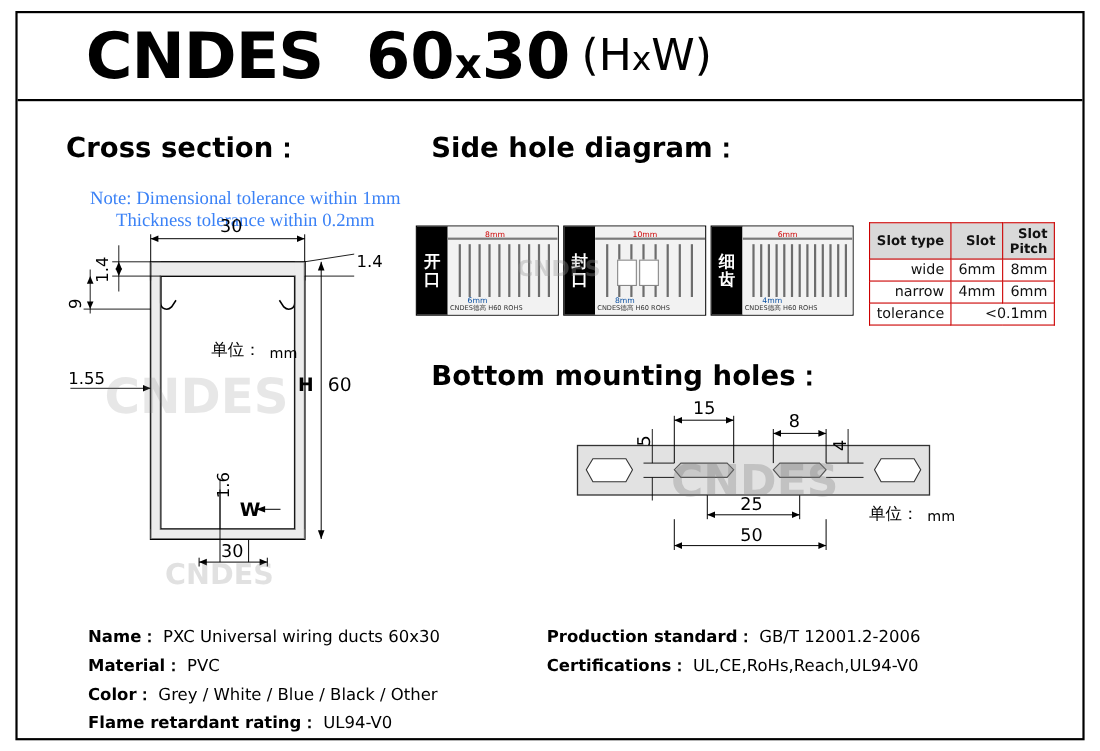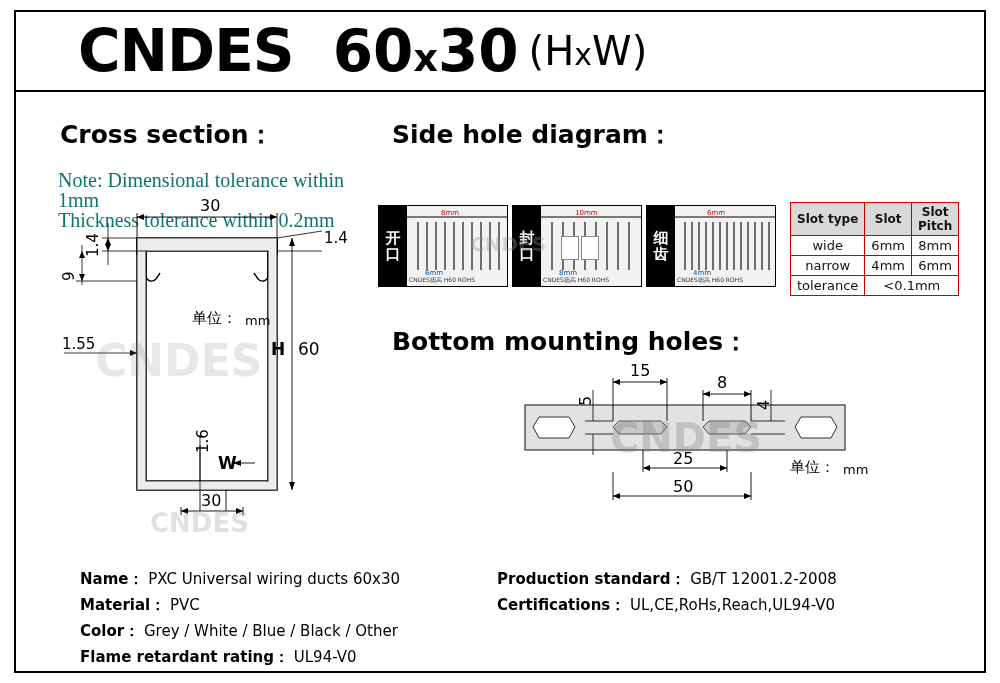--- a/index.html
+++ b/index.html
@@ -17,42 +17,42 @@
   .hxw .sm{font-size:30px;}
 
   
   .h2{font-family:"DejaVu Sans",sans-serif;font-weight:bold;font-size:25px;}
 
   #cross-title{position:absolute;left:60px;top:118px;}
   #side-title{position:absolute;left:392px;top:118px;}
   #bottom-title{position:absolute;left:392px;top:325px;}
 
   
-  .note{position:absolute;left:58px;top:170px;font-size:20px;line-height:20px;color:#0f766e;width:330px;}
+  .note{position:absolute;left:58px;top:170px;font-size:17px;line-height:20px;color:#3b82f6;width:330px;text-align:center;}
 
   
   #cross-svg{position:absolute;left:40px;top:195px;}
 
   
   .holecard{position:absolute;top:205px;width:130px;height:82px;border:1px solid #000;box-sizing:border-box;background:#fff;display:flex;}
   .hc1{left:378px;} .hc2{left:512px;} .hc3{left:646px;}
   .hc-label{width:28px;background:#000;color:#fff;font-family:"DejaVu Sans",sans-serif;font-size:15px;font-weight:bold;
             display:flex;flex-direction:column;align-items:center;justify-content:center;line-height:16px;}
   .hc-img{flex:1;position:relative;background:#f2f2f2;overflow:hidden;}
   .hc-img .slots{position:absolute;left:6px;top:16px;right:4px;bottom:16px;}
   .hc-img .slot{position:absolute;top:0;width:2px;height:100%;background:#6d6d6d;}
   .hc-top{position:absolute;left:0;right:0;top:10px;height:2px;background:#7a7a7a;}
   .hc-dim{position:absolute;font-size:7px;color:#c00;font-family:"DejaVu Sans",sans-serif;}
   .hc-dim.b{color:#0a4fa0;}
   .hc-cap{position:absolute;left:2px;bottom:1px;font-size:6px;color:#333;font-family:"DejaVu Sans",sans-serif;}
   .hc-box{position:absolute;background:#fff;border:1px solid #888;}
 
   
   #slot-table{position:absolute;left:790px;top:202px;border-collapse:collapse;border:1px solid #c00;font-family:"DejaVu Sans",sans-serif;}
-  #slot-table th,#slot-table td{border:1px solid #c00;font-size:13px;padding:2px 6px;text-align:center;color:#111;}
+  #slot-table th,#slot-table td{border:1px solid #c00;font-size:13px;padding:2px 6px;text-align:right;color:#111;}
   #slot-table th{background:#d9d9d9;font-weight:bold;font-size:12px;}
 
   
   #bottom-svg{position:absolute;left:495px;top:360px;}
 
   
   .spec{position:absolute;font-family:"DejaVu Sans",sans-serif;font-size:15px;line-height:26px;margin-top:38px;}
   .spec b{font-weight:bold;}
   #spec-left{left:80px;top:528px;}
   #spec-right{left:497px;top:528px;}
@@ -368,21 +368,21 @@
     </div>
     <div>
       <b>Flame retardant rating：</b>
       <span>UL94-V0</span>
     </div>
   </div>
 
   <div class="spec" id="spec-right">
     <div>
       <b>Production standard：</b>
-      <span>GB/T 12001.2-2008</span>
+      <span>GB/T 12001.2-2006</span>
     </div>
     <div>
       <b>Certifications：</b>
       <span>UL,CE,RoHs,Reach,UL94-V0</span>
     </div>
   </div>
 
   <div class="wm" id="wm1">CNDES</div>
   <div class="wm" id="wm2">CNDES</div>
   <div class="wm" id="wm3">CNDES</div>

